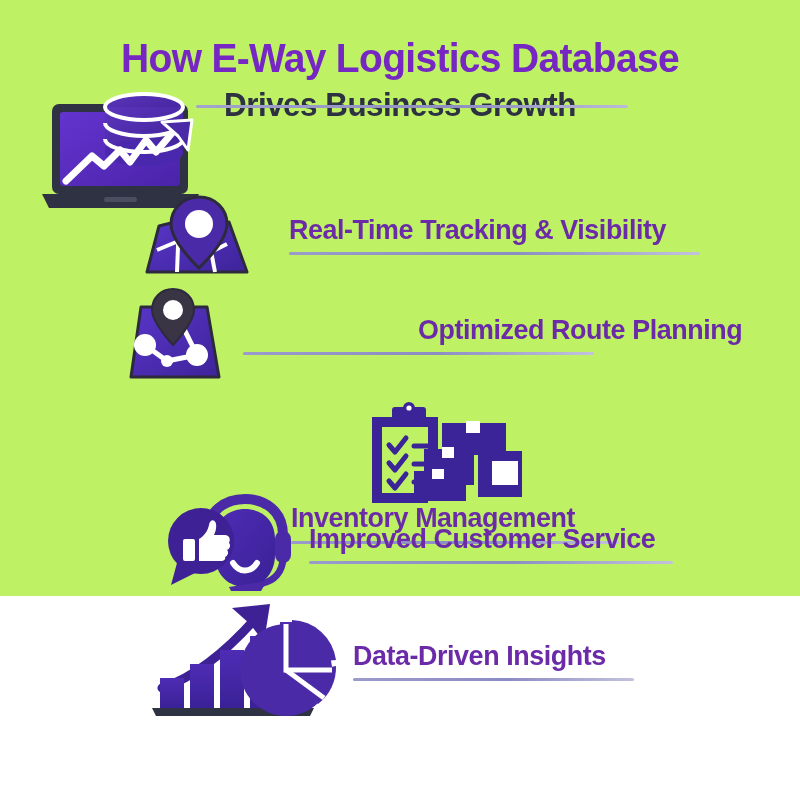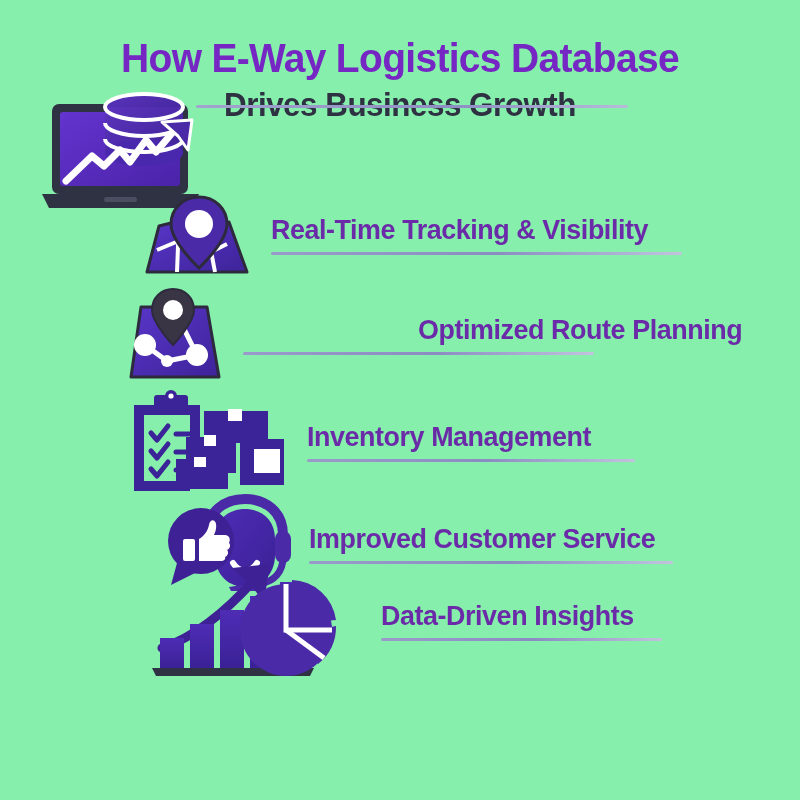--- a/index.html
+++ b/index.html
@@ -10,22 +10,22 @@
   body {
     width: 800px;
     height: 800px;
     overflow: hidden;
     font-family: "Liberation Sans", sans-serif;
     -webkit-font-smoothing: antialiased;
   }
   #infographic {
     position: relative;
     width: 800px;
-    height: 800px;
-    background: #86efac;
+    height: 596px;
+    background: #bef264;
   }
 
   
   .header {
     position: absolute;
     top: 38px;
     left: 0;
     width: 800px;
     text-align: center;
   }
@@ -86,31 +86,31 @@
   .item-rule {
     margin-top: 7px;
     height: 3px;
     background: linear-gradient(to right, #9a9acb, #8c8cc4 55%, #c2c2de);
     border-radius: 2px;
   }
 
   
   #row-1 { left: 143px; top: 196px; width: 640px; }
   #row-2 { left: 123px; top: 289px; width: 640px; text-align: right; }
-  #row-3 { left: 128px; top: 393px; width: 640px; }
+  #row-3 { left: 128px; top: 405px; width: 640px; flex-direction: column; }
   #row-4 { left: 163px; top: 497px; width: 640px; }
-  #row-5 { left: 152px; top: 562px; width: 640px; gap: 28px; }
+  #row-5 { left: 152px; top: 602px; width: 640px; }
 
   #row-1 .item-rule { width: 411px; }
   #row-2 .item-rule { width: 351px; }
   #row-3 .item-rule { width: 328px; }
   #row-4 .item-rule { width: 364px; }
   #row-5 .item-rule { width: 281px; }
 
-  #row-1 .text-wrap { margin-left: 18px; }
+  #row-1 .text-wrap { margin-left: 36px; }
   #row-2 .text-wrap { margin-left: 16px; }
   #row-3 .text-wrap { margin-left: 14px; }
   #row-4 .text-wrap { margin-left: 16px; }
   #row-5 .text-wrap { margin-left: 16px; }
 
   .hero-icon {
     position: absolute;
     left: 42px;
     top: 96px;
   }

